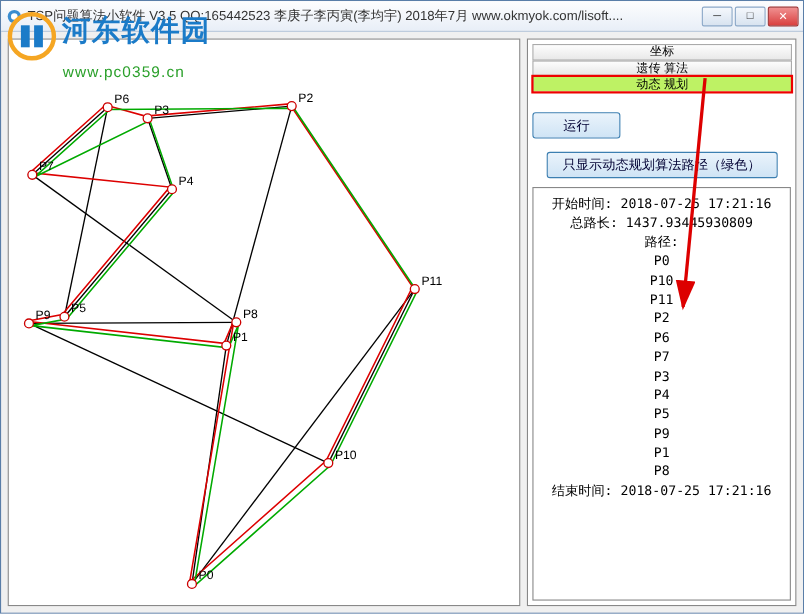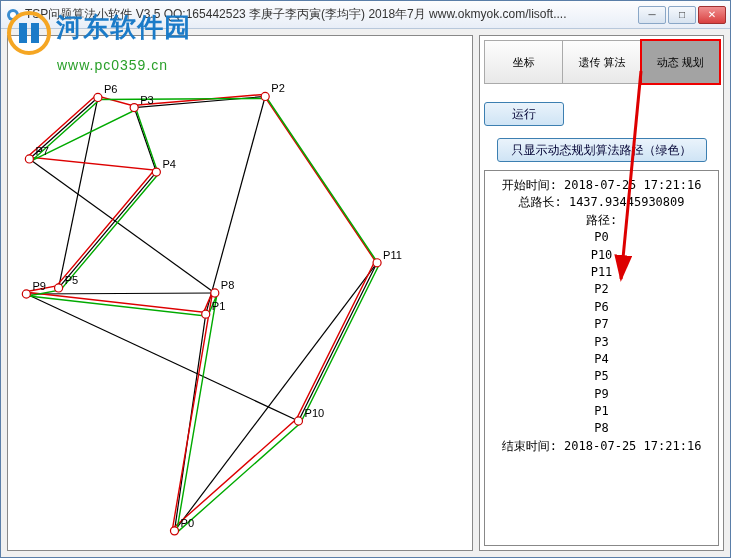--- a/index.html
+++ b/index.html
@@ -7,23 +7,23 @@
 .window { width: 731px; height: 558px; border: 1px solid #5a7ea8; background: #f0f0f0; position: relative; }
 .titlebar { height: 28px; background: linear-gradient(to bottom, #fdfdfe, #e8eef7); border-bottom: 1px solid #b8c8db; display: flex; align-items: center; padding: 0 4px; }
 .title-icon { width: 16px; height: 16px; margin-right: 4px; }
 .title-text { flex: 1; color: #333; font-size: 12px; white-space: nowrap; overflow: hidden; }
 .win-controls { display: flex; gap: 2px; }
 .win-btn { width: 28px; height: 18px; border: 1px solid #8aa7c7; border-radius: 2px; background: linear-gradient(to bottom,#f5f8fc,#d8e3f0); display:flex; align-items:center; justify-content:center; font-size:10px; color:#333; cursor:pointer; }
 .win-btn.close { background: linear-gradient(to bottom,#f09090,#d94040); border-color:#a03030; color:#fff; }
 .client { position: absolute; top: 28px; left: 0; right: 0; bottom: 0; display: flex; padding: 6px; gap: 6px; }
 .canvas-area { flex: 1; background: #fff; border: 1px solid #888; position: relative; }
 .side-panel { width: 245px; background: #fff; border: 1px solid #888; display: flex; flex-direction: column; padding: 4px; }
-.tabs { display: flex; height: 44px; margin-bottom: 10px; }
+.tabs { display: flex; height: 44px; margin-bottom: 10px; flex-direction: column; }
 .tab { flex: 1; border: 1px solid #aaa; background: linear-gradient(to bottom,#fdfdfd,#e8e8e8); display:flex; align-items:center; justify-content:center; font-size:11px; text-align:center; line-height:1.1; cursor:pointer; margin-right:-1px; }
-.tab.active { background:#a3a3a3; border-bottom-color:#fff; z-index:2; }
+.tab.active { background:#bef264; border-bottom-color:#fff; z-index:2; }
 .tab.highlight { outline: 2px solid #e00; outline-offset:-1px; z-index:3; }
 .run-row { display:flex; gap:20px; justify-content:space-between; margin: 8px 0 12px; }
 .btn { width: 80px; height: 24px; border: 1px solid #3c7fb1; border-radius: 3px; background: linear-gradient(to bottom,#eaf3fb,#cfe4f5); color:#003; cursor:pointer; display:flex; align-items:center; justify-content:center; }
 .btn.green { background: linear-gradient(to bottom,#5fe05f,#2bc72b); border-color:#1a9a1a; color:#003; }
 .btn.wide { width: 210px; margin: 0 auto 8px; }
 .output { flex:1; border:1px solid #888; background:#fff; padding:6px; font-family: SimSun, monospace; font-size:12px; line-height:1.45; white-space:pre; overflow:auto;text-align:center; }
 .watermark { position:absolute; top:8px; left:4px; z-index:50; pointer-events:none; }
 .watermark .logo-text { font-size:26px; font-weight:bold; color:#1b7bc8; letter-spacing:1px; }
 .watermark .logo-sub { font-size:14px; color:#2aa02a; font-weight:normal; letter-spacing:1px; }
 .arrow-annot { position:absolute; pointer-events:none; z-index:20; }

